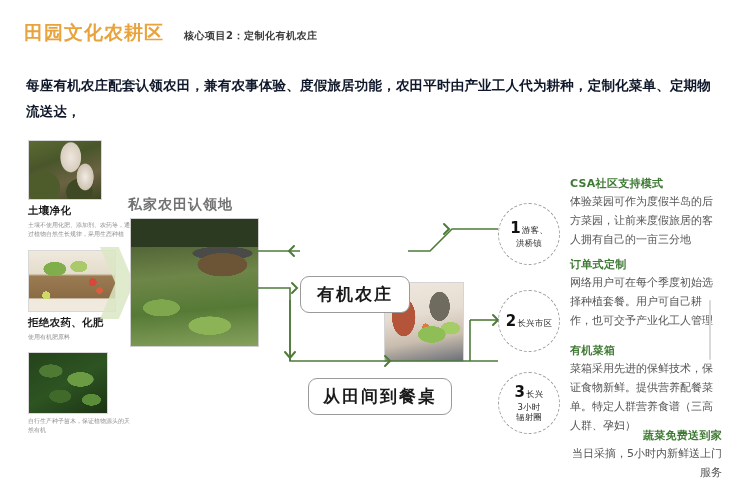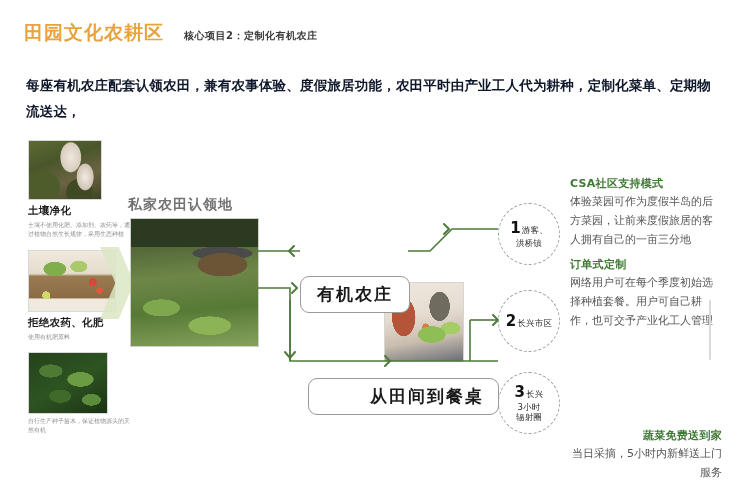--- a/index.html
+++ b/index.html
@@ -75,21 +75,21 @@
 
   .chevron{position:absolute;left:100px;top:247px;width:34px;height:72px;
            background:#dbe6c4;
            clip-path:polygon(0 0,55% 0,100% 50%,55% 100%,0 100%,45% 50%);
            opacity:.85;}
 
   .pill{position:absolute;border:1px solid #9a9a9a;border-radius:9px;background:#fff;
         display:flex;align-items:center;justify-content:center;
         font-size:17px;font-weight:bold;color:#1a1a1a;letter-spacing:2px;}
   .pill-farm{left:300px;top:234px;width:108px;height:35px;margin-top:42px;}
-  .pill-table{left:308px;top:378px;width:142px;height:35px;padding-left:47px;}
+  .pill-table{left:308px;top:378px;width:142px;height:35px;}
 
   
   .wires{position:absolute;left:0;top:0;width:740px;height:492px;pointer-events:none;}
 
   
   .circ{position:absolute;width:60px;height:60px;border-radius:50%;
         border:1px dashed #9c9c9c;display:flex;flex-direction:column;
         align-items:center;justify-content:center;text-align:center;
         font-size:8.5px;color:#2b2b2b;line-height:1.25;letter-spacing:.2px;}
   .circ-1{left:498px;top:203px;}
@@ -212,20 +212,24 @@
   <div class="blk blk-1">
     <div class="blk-h">CSA社区支持模式</div>
     <div class="blk-p">体验菜园可作为度假半岛的后方菜园，让前来度假旅居的客人拥有自己的一亩三分地</div>
   </div>
 
   <div class="blk blk-2">
     <div class="blk-h">订单式定制</div>
     <div class="blk-p">网络用户可在每个季度初始选择种植套餐。用户可自己耕作，也可交予产业化工人管理</div>
   </div>
 
+  <div class="blk blk-3">
+    <div class="blk-h">有机菜箱</div>
+    <div class="blk-p">菜箱采用先进的保鲜技术，保证食物新鲜。提供营养配餐菜单。特定人群营养食谱（三高人群、孕妇）</div>
+  </div>
 
   <div class="blk blk-4">
     <div class="blk-h">蔬菜免费送到家</div>
     <div class="blk-p">当日采摘，5小时内新鲜送上门服务</div>
   </div>
 
   <div class="edge-mark"></div>
 </div>
 
 </body></html>

